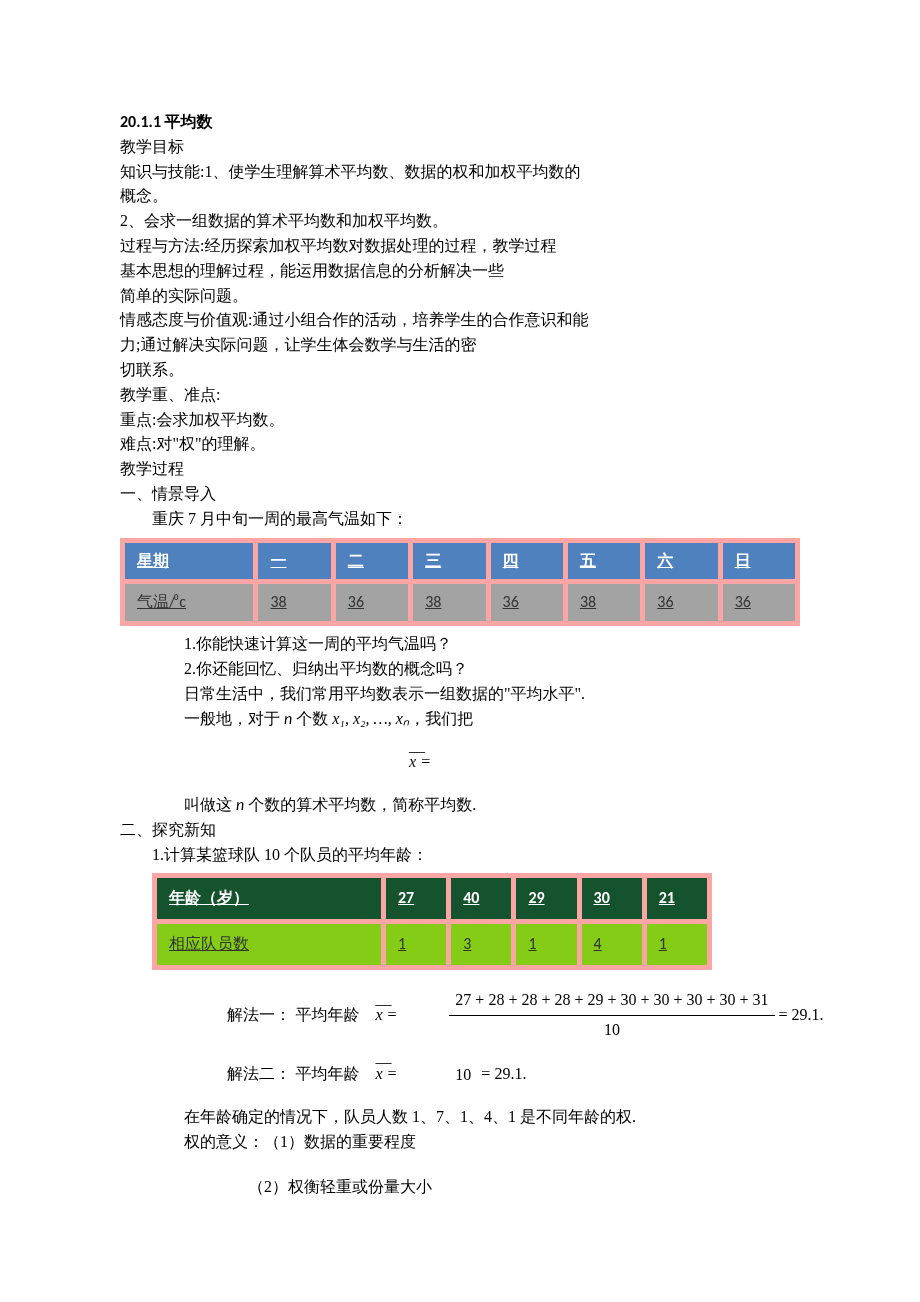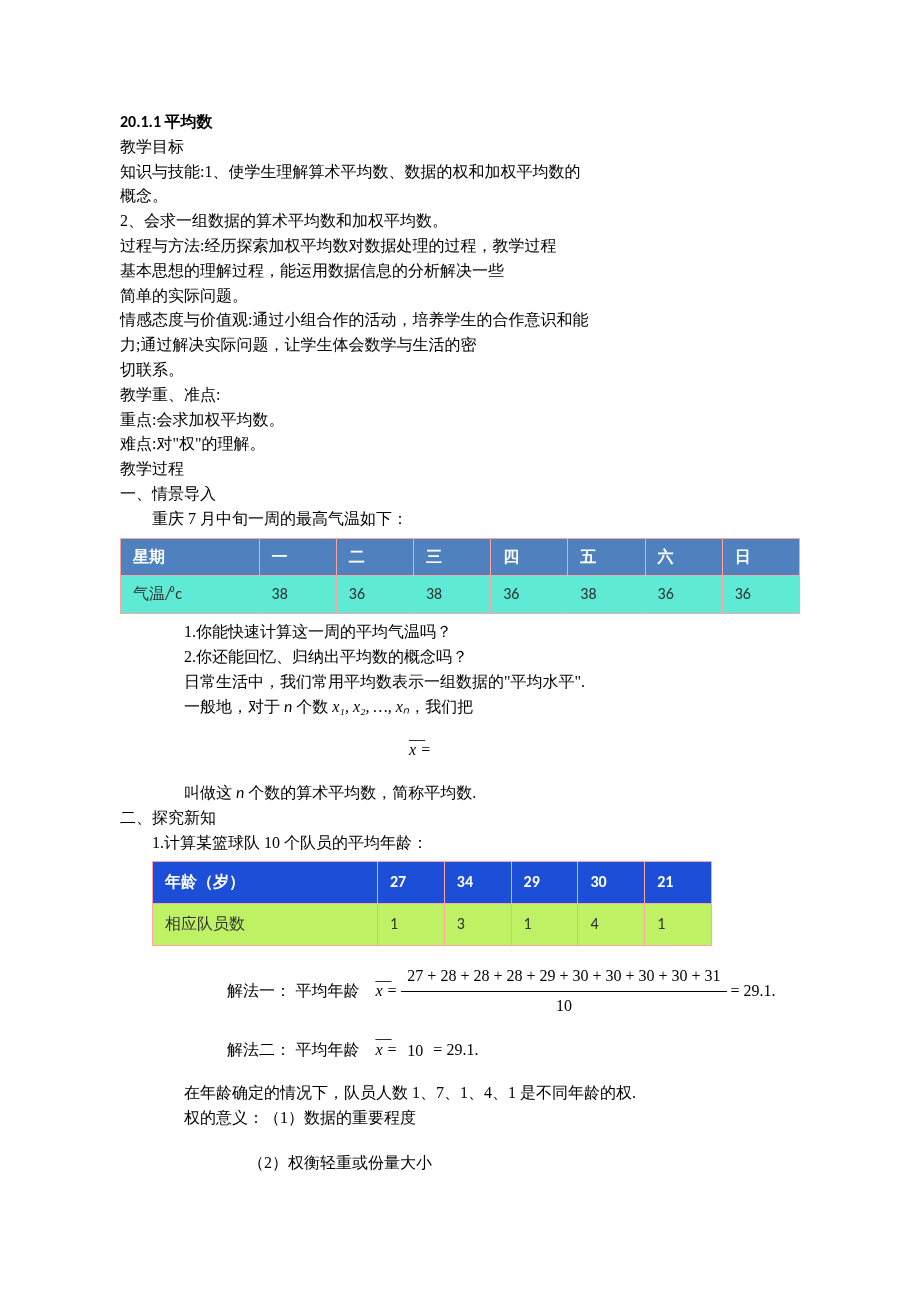--- a/index.html
+++ b/index.html
@@ -18,30 +18,31 @@
     font-weight: bold;
   }
   .indent1 { padding-left: 2em; }
   .indent2 { padding-left: 4em; }
   .indent3 { padding-left: 8em; margin-top: 20px; }
   table {
     border-collapse: collapse;
     margin: 6px 0;
   }
   th, td {
-    border: 1px solid #fca5a5;
+    border: 5px solid #fca5a5;
     text-align: left;
     font-family: "Calibri", sans-serif;
+    text-decoration: underline;
   }
   .table1 { width: 680px; }
   .table1 th { background: #4e81bd; color: #fff; font-weight: bold; padding: 6px 12px; }
-  .table1 td { background: #5eead4; color: #333; padding: 6px 12px; }
+  .table1 td { background: #a3a3a3; color: #333; padding: 6px 12px; }
   .table2 { width: 560px; margin-left: 2em; }
-  .table2 th { background: #1d4ed8; color: #fff; font-weight: bold; padding: 8px 12px; }
-  .table2 td { background: #bef264; color: #333; padding: 8px 12px; }
+  .table2 th { background: #14532d; color: #fff; font-weight: bold; padding: 8px 12px; }
+  .table2 td { background: #84cc16; color: #333; padding: 8px 12px; }
   .frac {
     display: inline-block;
     vertical-align: middle;
     text-align: center;
     font-style: italic;
     font-family: "Times New Roman", serif;
   }
   .frac .num {
     display: block;
     border-bottom: 1.2px solid #000;
@@ -53,21 +54,21 @@
   }
   .eq-row {
     font-family: "Times New Roman", serif;
     font-style: italic;
     white-space: nowrap;
     margin: 18px 0;
   }
   .xbar { position: relative; display: inline-block; }
   .bar-over { position: absolute; top: -0.7em; left: 0; right: 0; text-align: center; font-style: normal; }
   .sub { font-size: 0.7em; vertical-align: sub; position: relative; top: 0.15em; }
-  .roman { font-style: normal; font-family: "SimSun", serif; }
+  .roman { font-style: normal; font-family: "SimSun", serif; margin-left: 48px; }
   .eq-label { font-style: normal; font-family: Liberation Sans, sans-serif; display:inline-block; vertical-align: middle; margin-left: 43px; }
   .vmid { vertical-align: middle; }
 </style>
 </head>
 <body>
 
 <div class="heading">20.1.1 平均数</div>
 <div>教学目标</div>
 <div>知识与技能:1、使学生理解算术平均数、数据的权和加权平均数的</div>
 <div>概念。</div>
@@ -127,21 +128,21 @@
 </div>
 
 <div>二、探究新知</div>
 <div class="indent1">1.计算某篮球队 10 个队员的平均年龄：</div>
 
 <table class="table2">
   <tbody>
       <tr>
     <th style="width:200px">年龄（岁）</th>
     <th>27</th>
-    <th>34</th>
+    <th>40</th>
     <th>29</th>
     <th>30</th>
     <th>21</th>
   </tr>
   <tr>
     <td>相应队员数</td>
     <td>1</td>
     <td>3</td>
     <td>1</td>
     <td>4</td>

